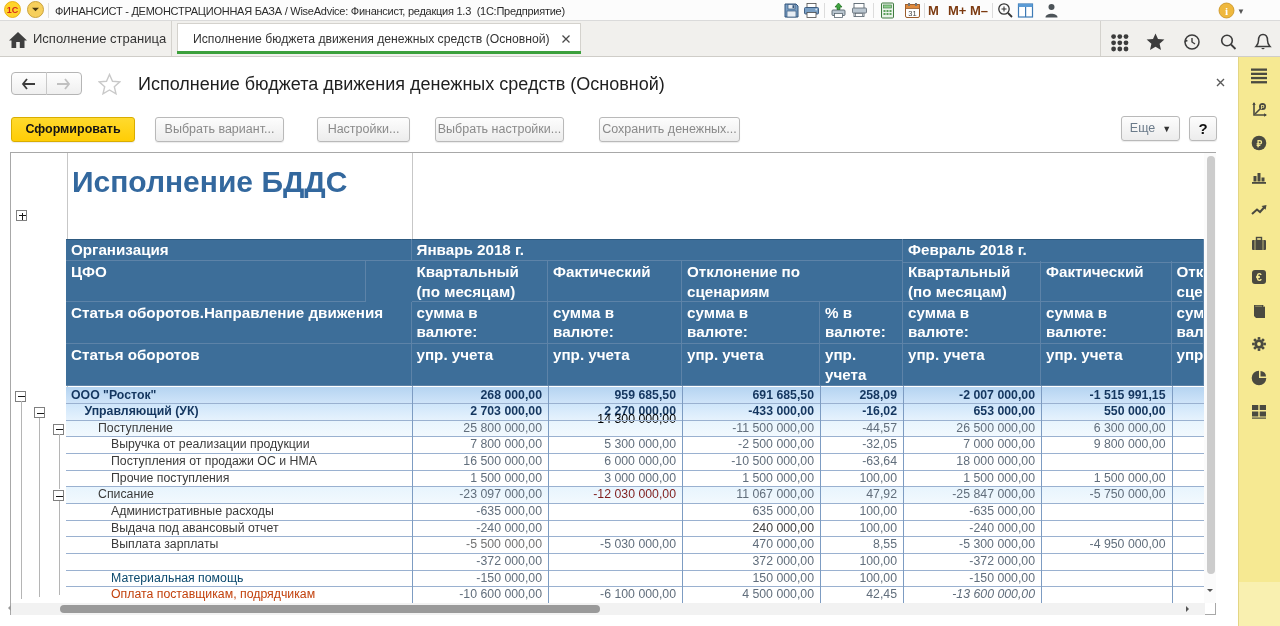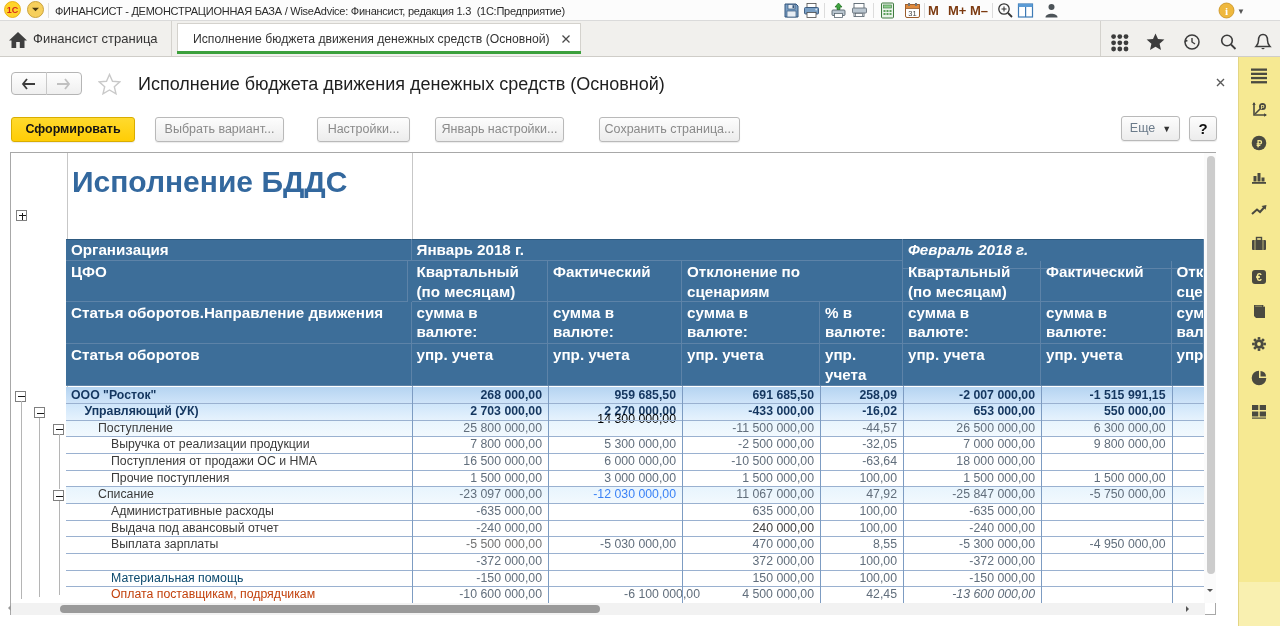--- a/index.html
+++ b/index.html
@@ -98,21 +98,21 @@
     <text x="8.5" y="12.5" font-size="11" font-weight="bold" fill="#fff" text-anchor="middle" font-family="Liberation Serif">i</text>
   </svg>
 <div class="abs" style="left:1237px;top:7px;font-size:8px;color:#555;">▼</div>
 
 <div class="abs" style="left:0;top:21px;width:1280px;height:36px;background:#f1f0ed;border-bottom:1px solid #cfcdc8;"></div>
 
 <svg class="abs" style="left:9px;top:32px" width="18" height="16" viewBox="0 0 18 16">
     <path d="M9 0 L18 8.5 L15.5 8.5 L15.5 16 L2.5 16 L2.5 8.5 L0 8.5 Z" fill="#3f3f3f"></path>
     <rect x="7.2" y="10" width="3.6" height="6" fill="#f1f0ed"></rect>
   </svg>
-<div class="abs" style="left:33px;top:31px;font-size:13px;color:#333;">Финансист страница</div>
+<div class="abs" style="left:33px;top:31px;font-size:13px;color:#333;">Исполнение страница</div>
 <div class="abs" style="left:171px;top:21px;width:1px;height:35px;background:#d4d2cd;"></div>
 
 <div class="abs" style="left:177px;top:23px;width:404px;height:31px;background:#fff;border:1px solid #d4d2cd;border-bottom:none;"></div>
 <div class="abs" style="left:177px;top:51px;width:404px;height:3px;background:#3ca03c;"></div>
 <div class="abs" style="left:193px;top:32px;font-size:12.2px;color:#333;">Исполнение бюджета движения денежных средств (Основной)</div>
 <svg class="abs" style="left:561px;top:34px" width="10" height="10" viewBox="0 0 10 10">
     <path d="M1.5 1.5 L8.5 8.5 M8.5 1.5 L1.5 8.5" stroke="#4a4a4a" stroke-width="1.3"></path>
   </svg>
 <div class="abs" style="left:1100px;top:21px;width:1px;height:35px;background:#d4d2cd;"></div>
 <svg class="abs" style="left:1111px;top:34px" width="18" height="18" viewBox="0 0 18 18">
@@ -155,22 +155,22 @@
     <path d="M11.5 1.5 L14.5 8.3 L21.8 8.9 L16.3 13.7 L18 20.8 L11.5 17 L5 20.8 L6.7 13.7 L1.2 8.9 L8.5 8.3 Z" fill="none" stroke="#c9c9c9" stroke-width="1.4"></path>
   </svg>
 <div class="abs" style="left:138px;top:74px;font-size:18px;color:#1f1f1f;">Исполнение бюджета движения денежных средств (Основной)</div>
 <svg class="abs" style="left:1216px;top:77.5px" width="9" height="9" viewBox="0 0 9 9">
     <path d="M1 1 L8 8 M8 1 L1 8" stroke="#5a5a5a" stroke-width="1.4"></path>
   </svg>
 
 <div class="btn" style="left:11px;top:117px;width:124px;background:linear-gradient(#ffda2e,#ffcd05);border-color:#d9ad00;color:#141414;font-weight:bold;">Сформировать</div>
 <div class="btn" style="left:155px;top:117px;width:129px;">Выбрать вариант...</div>
 <div class="btn" style="left:317px;top:117px;width:93px;">Настройки...</div>
-<div class="btn" style="left:435px;top:117px;width:129px;">Январь настройки...</div>
-<div class="btn" style="left:599px;top:117px;width:141px;">Сохранить страница...</div>
+<div class="btn" style="left:435px;top:117px;width:129px;">Выбрать настройки...</div>
+<div class="btn" style="left:599px;top:117px;width:141px;">Сохранить денежных...</div>
 <div class="btn" style="left:1121px;top:116px;width:59px;color:#6b7b8a;">Еще&nbsp;&nbsp;<span style="color:#333;font-size:9px;">▼</span></div>
 <div class="btn" style="left:1189px;top:116px;width:28px;color:#111;font-weight:bold;font-size:15px;">?</div>
 
 <div class="abs" style="left:1238px;top:57px;width:42px;height:569px;background:#f6e992;border-left:1px solid #e3d584;"></div>
 <div class="abs" style="left:1239px;top:582px;width:41px;height:44px;background:#f9f0b0;"></div>
 <svg class="sbico" style="top:68px" viewBox="0 0 16 16">
     <g fill="#4a4a40">
       <rect y="0.5" width="16" height="2.3"></rect>
       <rect y="4.7" width="16" height="2.3"></rect>
       <rect y="8.9" width="16" height="2.3"></rect>
@@ -245,22 +245,22 @@
 <div class="abs" style="left:10px;top:151.5px;width:1206px;height:463.5px;border:1px solid #a8a8a8;background:#fff;"></div>
 
 <div class="abs" style="left:66.5px;top:152.5px;width:1px;height:450.5px;background:#c7c7c7;"></div>
 
 <div class="abs" style="left:72px;top:165px;font-size:30px;font-weight:bold;color:#33689e;">Исполнение БДДС</div>
 <div class="abs" style="left:411.5px;top:152.5px;width:1px;height:86.5px;background:#c7c7c7;"></div>
 
 <div class="abs" style="left:66px;top:239px;width:1138px;height:146.5px;background:#3d6e99;border-top:1px solid #2e5a80;"></div>
 <div class="hcell" style="left:66px;top:239px;width:345.5px;height:22px;">Организация</div>
 <div class="hcell" style="left:411.5px;top:239px;width:491.5px;height:22px;">Январь 2018 г.</div>
-<div class="hcell" style="left:903px;top:239px;width:301px;height:30px;font-style:italic;">Февраль 2018 г.</div>
-<div class="hcell" style="left:66px;top:261px;width:342px;height:40.5px;">ЦФО</div>
+<div class="hcell" style="left:903px;top:239px;width:301px;height:24px;">Февраль 2018 г.</div>
+<div class="hcell" style="left:66px;top:261px;width:300px;height:40.5px;">ЦФО</div>
 <div class="hcell" style="left:411.5px;top:261px;width:136.5px;height:40.5px;">Квартальный<br>(по месяцам)</div>
 <div class="hcell" style="left:548px;top:261px;width:134px;height:40.5px;">Фактический</div>
 <div class="hcell" style="left:682px;top:261px;width:221px;height:40.5px;">Отклонение по<br>сценариям</div>
 <div class="hcell" style="left:903px;top:261px;width:138px;height:40.5px;">Квартальный<br>(по месяцам)</div>
 <div class="hcell" style="left:1041px;top:261px;width:130.5px;height:40.5px;">Фактический</div>
 <div class="hcell" style="left:1171.5px;top:261px;width:32.5px;height:40.5px;">Отклонение по<br>сценариям</div>
 <div class="hcell" style="left:66px;top:301.5px;width:345.5px;height:42.5px;">Статья оборотов.Направление движения</div>
 <div class="hcell" style="left:411.5px;top:301.5px;width:136.5px;height:42.5px;">сумма в<br>валюте:</div>
 <div class="hcell" style="left:548px;top:301.5px;width:134px;height:42.5px;">сумма в<br>валюте:</div>
 <div class="hcell" style="left:682px;top:301.5px;width:138px;height:42.5px;">сумма в<br>валюте:</div>
@@ -320,21 +320,21 @@
 <div class="dl" style="top:469.8px;left:111.0px;color:#3b3b3b;">Прочие поступления</div>
 <div class="dv" style="top:469.8px;right:738.0px;color:#616e7c;">1 500 000,00</div>
 <div class="dv" style="top:469.8px;right:604.0px;color:#616e7c;">3 000 000,00</div>
 <div class="dv" style="top:469.8px;right:466.0px;color:#616e7c;">1 500 000,00</div>
 <div class="dv" style="top:469.8px;right:383.0px;color:#616e7c;">100,00</div>
 <div class="dv" style="top:469.8px;right:245.0px;color:#616e7c;">1 500 000,00</div>
 <div class="dv" style="top:469.8px;right:114.5px;color:#616e7c;">1 500 000,00</div>
 <div class="dr" style="top:486.4px;background:linear-gradient(#e7f4fd,#f2f9fe);"></div>
 <div class="dl" style="top:486.4px;left:98.0px;color:#3b3b3b;">Списание</div>
 <div class="dv" style="top:486.4px;right:738.0px;color:#616e7c;">-23 097 000,00</div>
-<div class="dv" style="top:486.4px;right:604.0px;color:#3b82f6;">-12 030 000,00</div>
+<div class="dv" style="top:486.4px;right:604.0px;color:#7f1d1d;">-12 030 000,00</div>
 <div class="dv" style="top:486.4px;right:466.0px;color:#616e7c;">11 067 000,00</div>
 <div class="dv" style="top:486.4px;right:383.0px;color:#616e7c;">47,92</div>
 <div class="dv" style="top:486.4px;right:245.0px;color:#616e7c;">-25 847 000,00</div>
 <div class="dv" style="top:486.4px;right:114.5px;color:#616e7c;">-5 750 000,00</div>
 <div class="dr" style="top:503.0px;background:#fff;"></div>
 <div class="dl" style="top:503.0px;left:111.0px;color:#3b3b3b;">Административные расходы</div>
 <div class="dv" style="top:503.0px;right:738.0px;color:#616e7c;">-635 000,00</div>
 <div class="dv" style="top:503.0px;right:466.0px;color:#616e7c;">635 000,00</div>
 <div class="dv" style="top:503.0px;right:383.0px;color:#616e7c;">100,00</div>
 <div class="dv" style="top:503.0px;right:245.0px;color:#616e7c;">-635 000,00</div>
@@ -360,21 +360,21 @@
 <div class="dv" style="top:553.0px;right:245.0px;color:#616e7c;">-372 000,00</div>
 <div class="dr" style="top:569.6px;background:#fff;"></div>
 <div class="dl" style="top:569.6px;left:111.0px;color:#0c4a6e;">Материальная помощь</div>
 <div class="dv" style="top:569.6px;right:738.0px;color:#616e7c;">-150 000,00</div>
 <div class="dv" style="top:569.6px;right:466.0px;color:#616e7c;">150 000,00</div>
 <div class="dv" style="top:569.6px;right:383.0px;color:#616e7c;">100,00</div>
 <div class="dv" style="top:569.6px;right:245.0px;color:#616e7c;">-150 000,00</div>
 <div class="dr" style="top:586.3px;background:#fff;"></div>
 <div class="dl" style="top:586.3px;left:111.0px;color:#c2410c;">Оплата поставщикам, подрядчикам</div>
 <div class="dv" style="top:586.3px;right:738.0px;color:#616e7c;">-10 600 000,00</div>
-<div class="dv" style="top:586.3px;right:580px;color:#616e7c;text-align:center;">-6 100 000,00</div>
+<div class="dv" style="top:586.3px;right:604.0px;color:#616e7c;text-align:center;">-6 100 000,00</div>
 <div class="dv" style="top:586.3px;right:466.0px;color:#616e7c;">4 500 000,00</div>
 <div class="dv" style="top:586.3px;right:383.0px;color:#616e7c;">42,45</div>
 <div class="dv" style="top:586.3px;right:245.0px;color:#616e7c;font-style:italic;">-13 600 000,00</div>
 <div style="position:absolute;left:66px;width:1138px;top:403.1px;height:1px;background:#9ab1d0;"></div>
 <div style="position:absolute;left:66px;width:1138px;top:419.8px;height:1px;background:#9ab1d0;"></div>
 <div style="position:absolute;left:66px;width:1138px;top:436.4px;height:1px;background:#9ab1d0;"></div>
 <div style="position:absolute;left:66px;width:1138px;top:453.1px;height:1px;background:#9ab1d0;"></div>
 <div style="position:absolute;left:66px;width:1138px;top:469.8px;height:1px;background:#9ab1d0;"></div>
 <div style="position:absolute;left:66px;width:1138px;top:486.4px;height:1px;background:#9ab1d0;"></div>
 <div style="position:absolute;left:66px;width:1138px;top:503.0px;height:1px;background:#9ab1d0;"></div>

